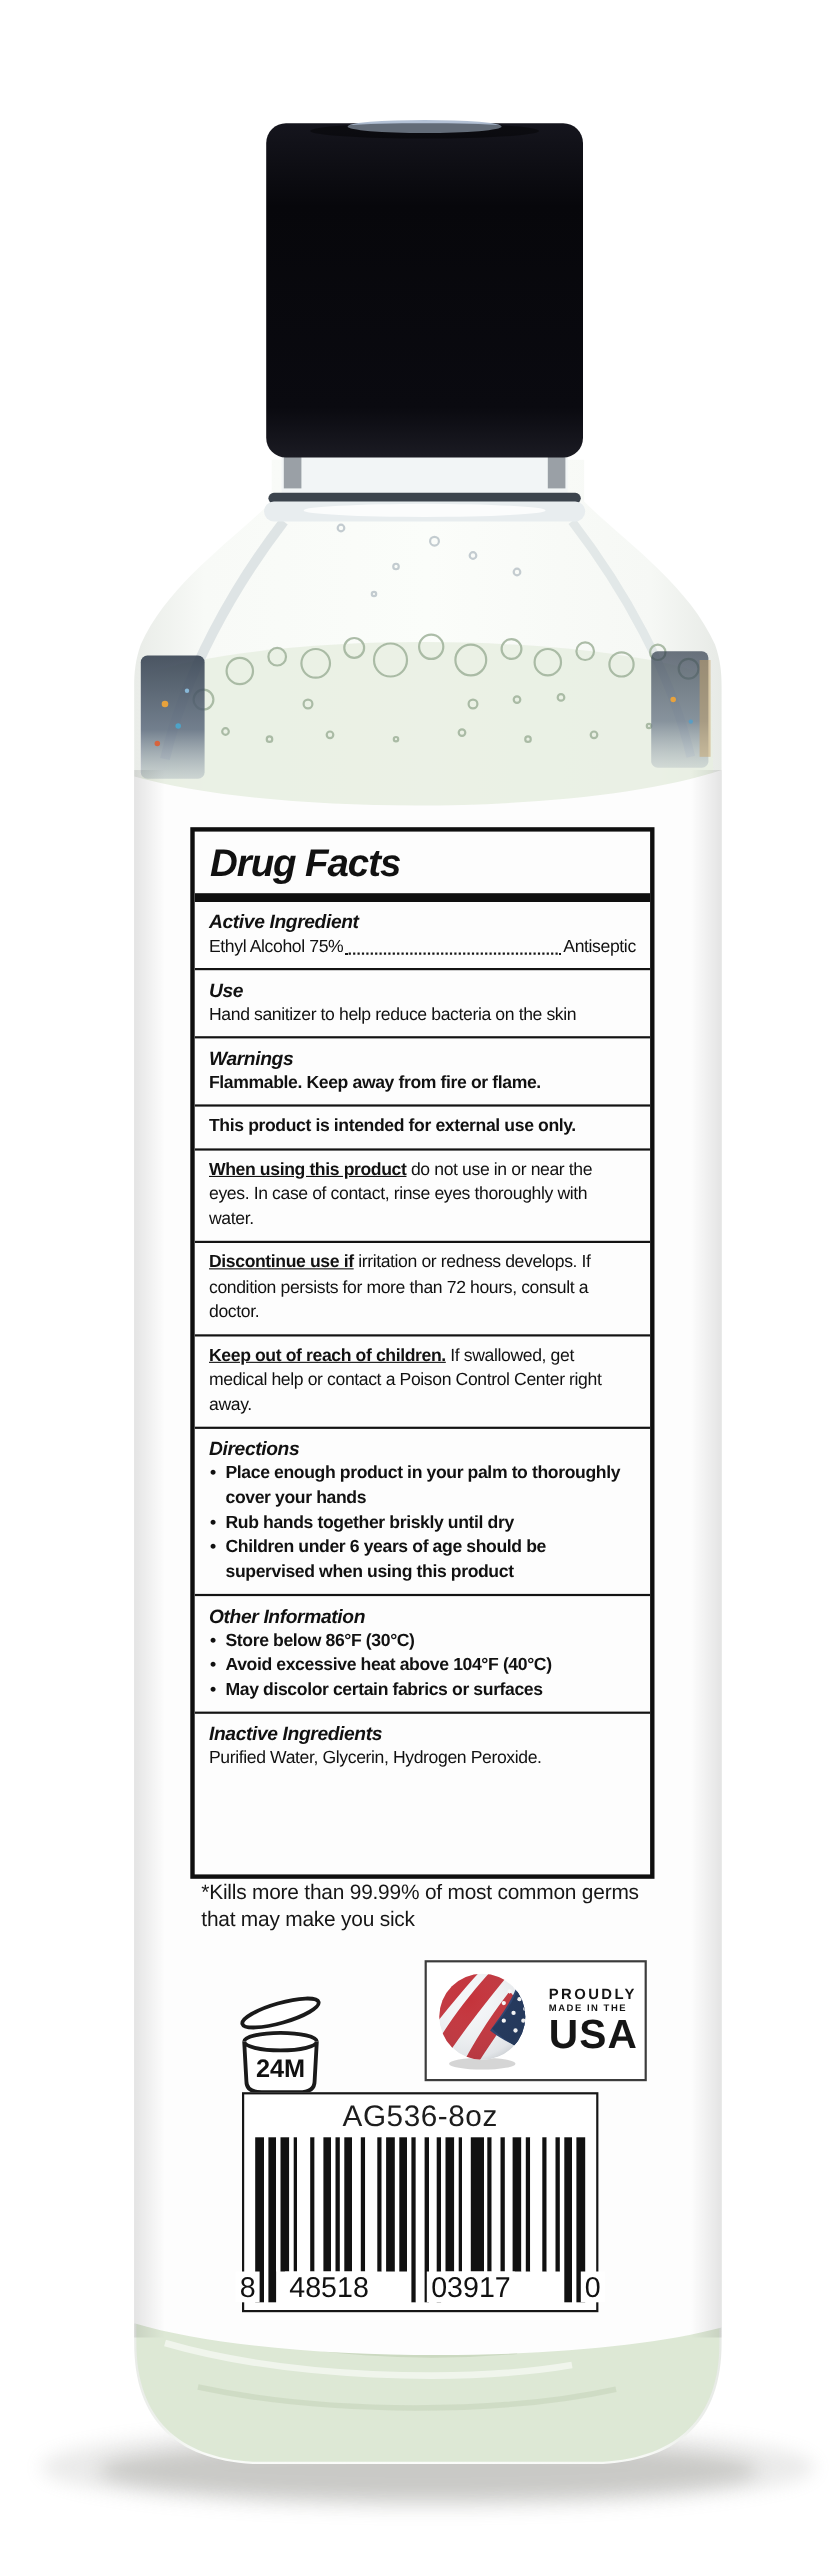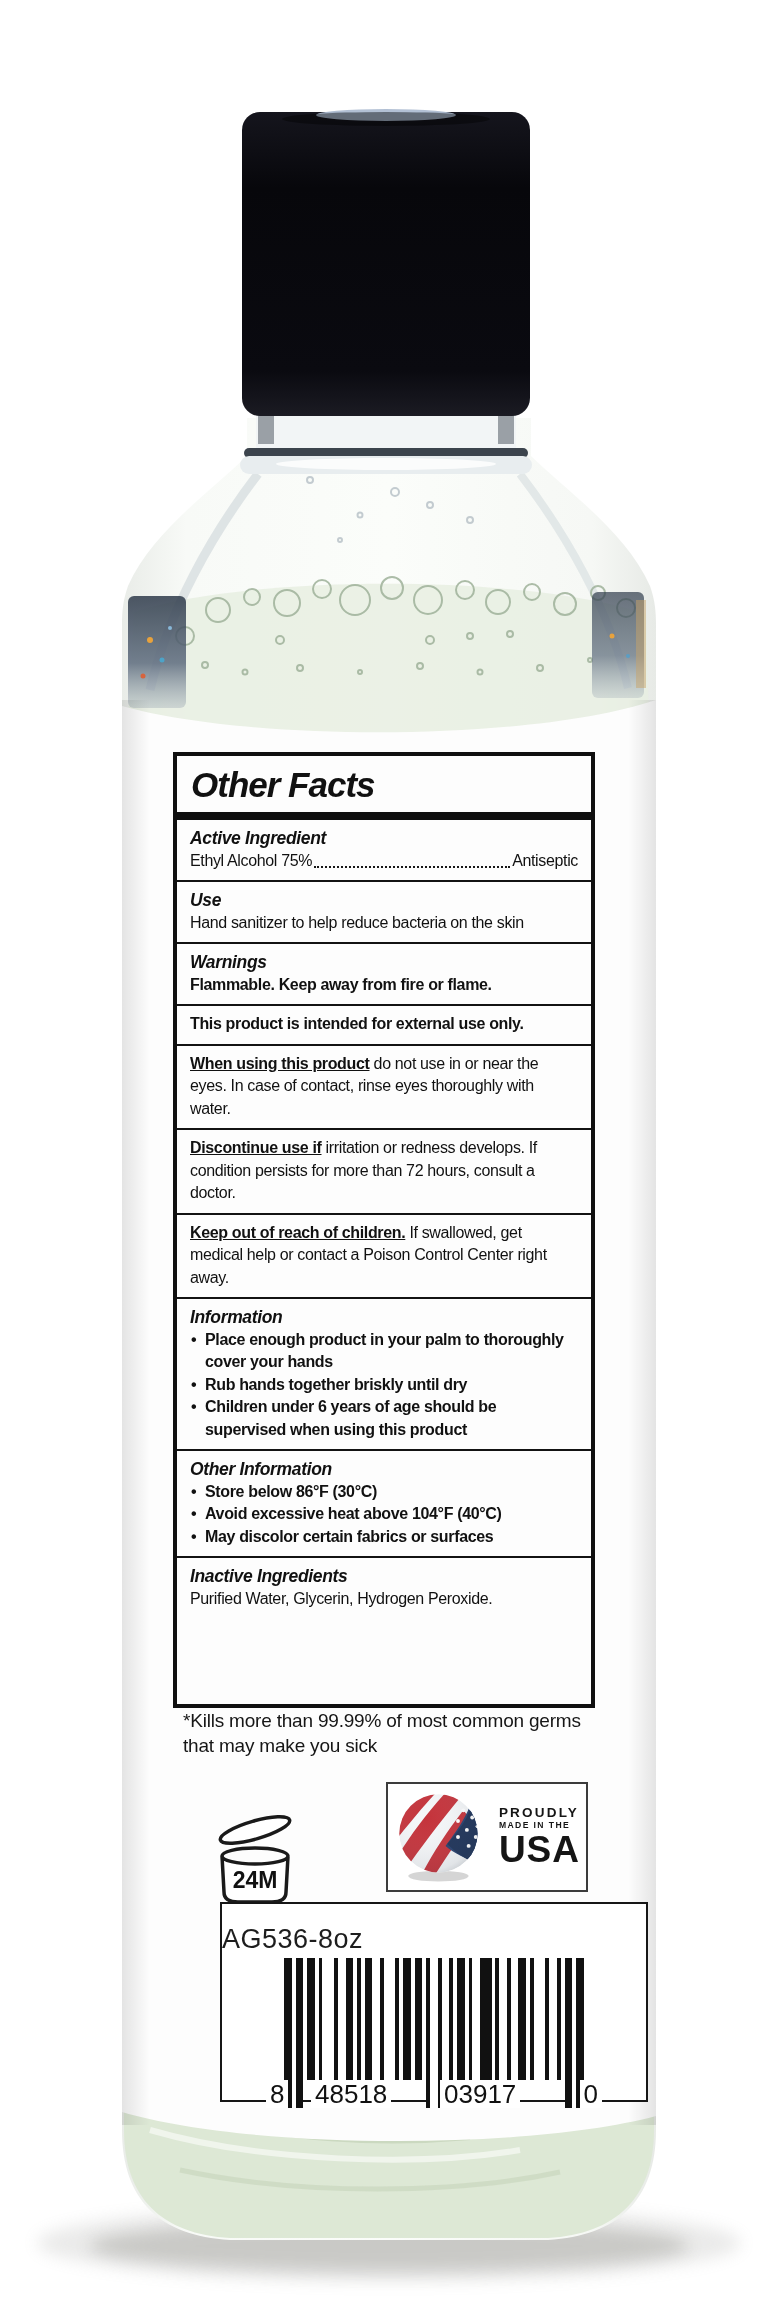--- a/index.html
+++ b/index.html
@@ -32,23 +32,23 @@
   .pao{position:absolute;left:208px;top:1810px;}
   .usa-box{position:absolute;left:386px;top:1782px;width:202px;height:110px;
            box-sizing:border-box;border:2px solid #3c3c3c;background:#fff;
            display:flex;align-items:center;padding:4px 6px;gap:16px;}
   .usa-text{display:flex;flex-direction:column;line-height:1;color:#151515;}
   .usa-l1{font-size:13.5px;font-weight:800;letter-spacing:2.2px;}
   .usa-l2{font-size:8.6px;font-weight:800;letter-spacing:1.4px;margin-top:2px;}
   .usa-l3{font-size:37px;font-weight:800;letter-spacing:1px;margin-top:1px;}
 
   
-  .barcode-box{position:absolute;left:220px;top:1902px;width:428px;height:200px;
+  .barcode-box{position:absolute;left:220px;top:1902px;width:324px;height:200px;
                box-sizing:border-box;border:2px solid #161616;background:#fff;
-               text-align:left;padding-top:20px;}
+               text-align:center;padding-top:5px;}
   .sku{font-size:27px;letter-spacing:0.5px;color:#1d1d1d;}
   .bars{position:relative;margin:3px auto 0;width:300px;height:150px;}
   .bars-strip{position:absolute;left:0;top:0;width:100%;height:100%;display:flex;align-items:flex-start;}
   .bar{flex:0 0 auto;}
   .digit{position:absolute;bottom:0;font-size:26px;background:#fff;padding:0 4px;line-height:28px;color:#111;}
 </style>
 </head>
 <body>
 
 <div class="stage">
@@ -163,21 +163,21 @@
     <rect x="242" y="112" width="288" height="304" rx="18" fill="url(#capGrad)"></rect>
     <ellipse cx="386" cy="115" rx="70" ry="6" fill="#aebdd2" opacity="0.95"></ellipse>
     <ellipse cx="386" cy="119" rx="104" ry="7" fill="#000000" opacity="0.4"></ellipse>
 
     <path fill="#fdfdfd" d="M 122 706 C 250 742 530 742 656 700 L 656 2116 C 530 2150 250 2150 122 2112 Z"></path>
     <rect x="122" y="700" width="28" height="1425" fill="url(#sideL)"></rect>
     <rect x="628" y="700" width="28" height="1425" fill="url(#sideR)"></rect>
   </svg>
 
   <div class="drug-facts">
-    <div class="df-title">Other Facts</div>
+    <div class="df-title">Drug Facts</div>
     <div>
         <div class="df-section">
           <div class="df-heading">Active Ingredient</div>
           <div class="df-dotted">
             <span>Ethyl Alcohol 75%</span>
             <span class="dots"></span>
             <span>Antiseptic</span>
           </div>
         </div>
         <div class="df-section">
@@ -194,21 +194,21 @@
         <div class="df-section">
           <div class="df-line"><b>When using this product</b> do not use in or near the eyes. In case of contact, rinse eyes thoroughly with water.</div>
         </div>
         <div class="df-section">
           <div class="df-line"><b>Discontinue use if</b> irritation or redness develops. If condition persists for more than 72 hours, consult a doctor.</div>
         </div>
         <div class="df-section">
           <div class="df-line"><b>Keep out of reach of children.</b> If swallowed, get medical help or contact a Poison Control Center right away.</div>
         </div>
         <div class="df-section">
-          <div class="df-heading">Information</div>
+          <div class="df-heading">Directions</div>
           <div class="df-bullet">Place enough product in your palm to thoroughly cover your hands</div>
           <div class="df-bullet">Rub hands together briskly until dry</div>
           <div class="df-bullet">Children under 6 years of age should be supervised when using this product</div>
         </div>
         <div class="df-section">
           <div class="df-heading">Other Information</div>
           <div class="df-bullet">Store below 86°F (30°C)</div>
           <div class="df-bullet">Avoid excessive heat above 104°F (40°C)</div>
           <div class="df-bullet">May discolor certain fabrics or surfaces</div>
         </div>

